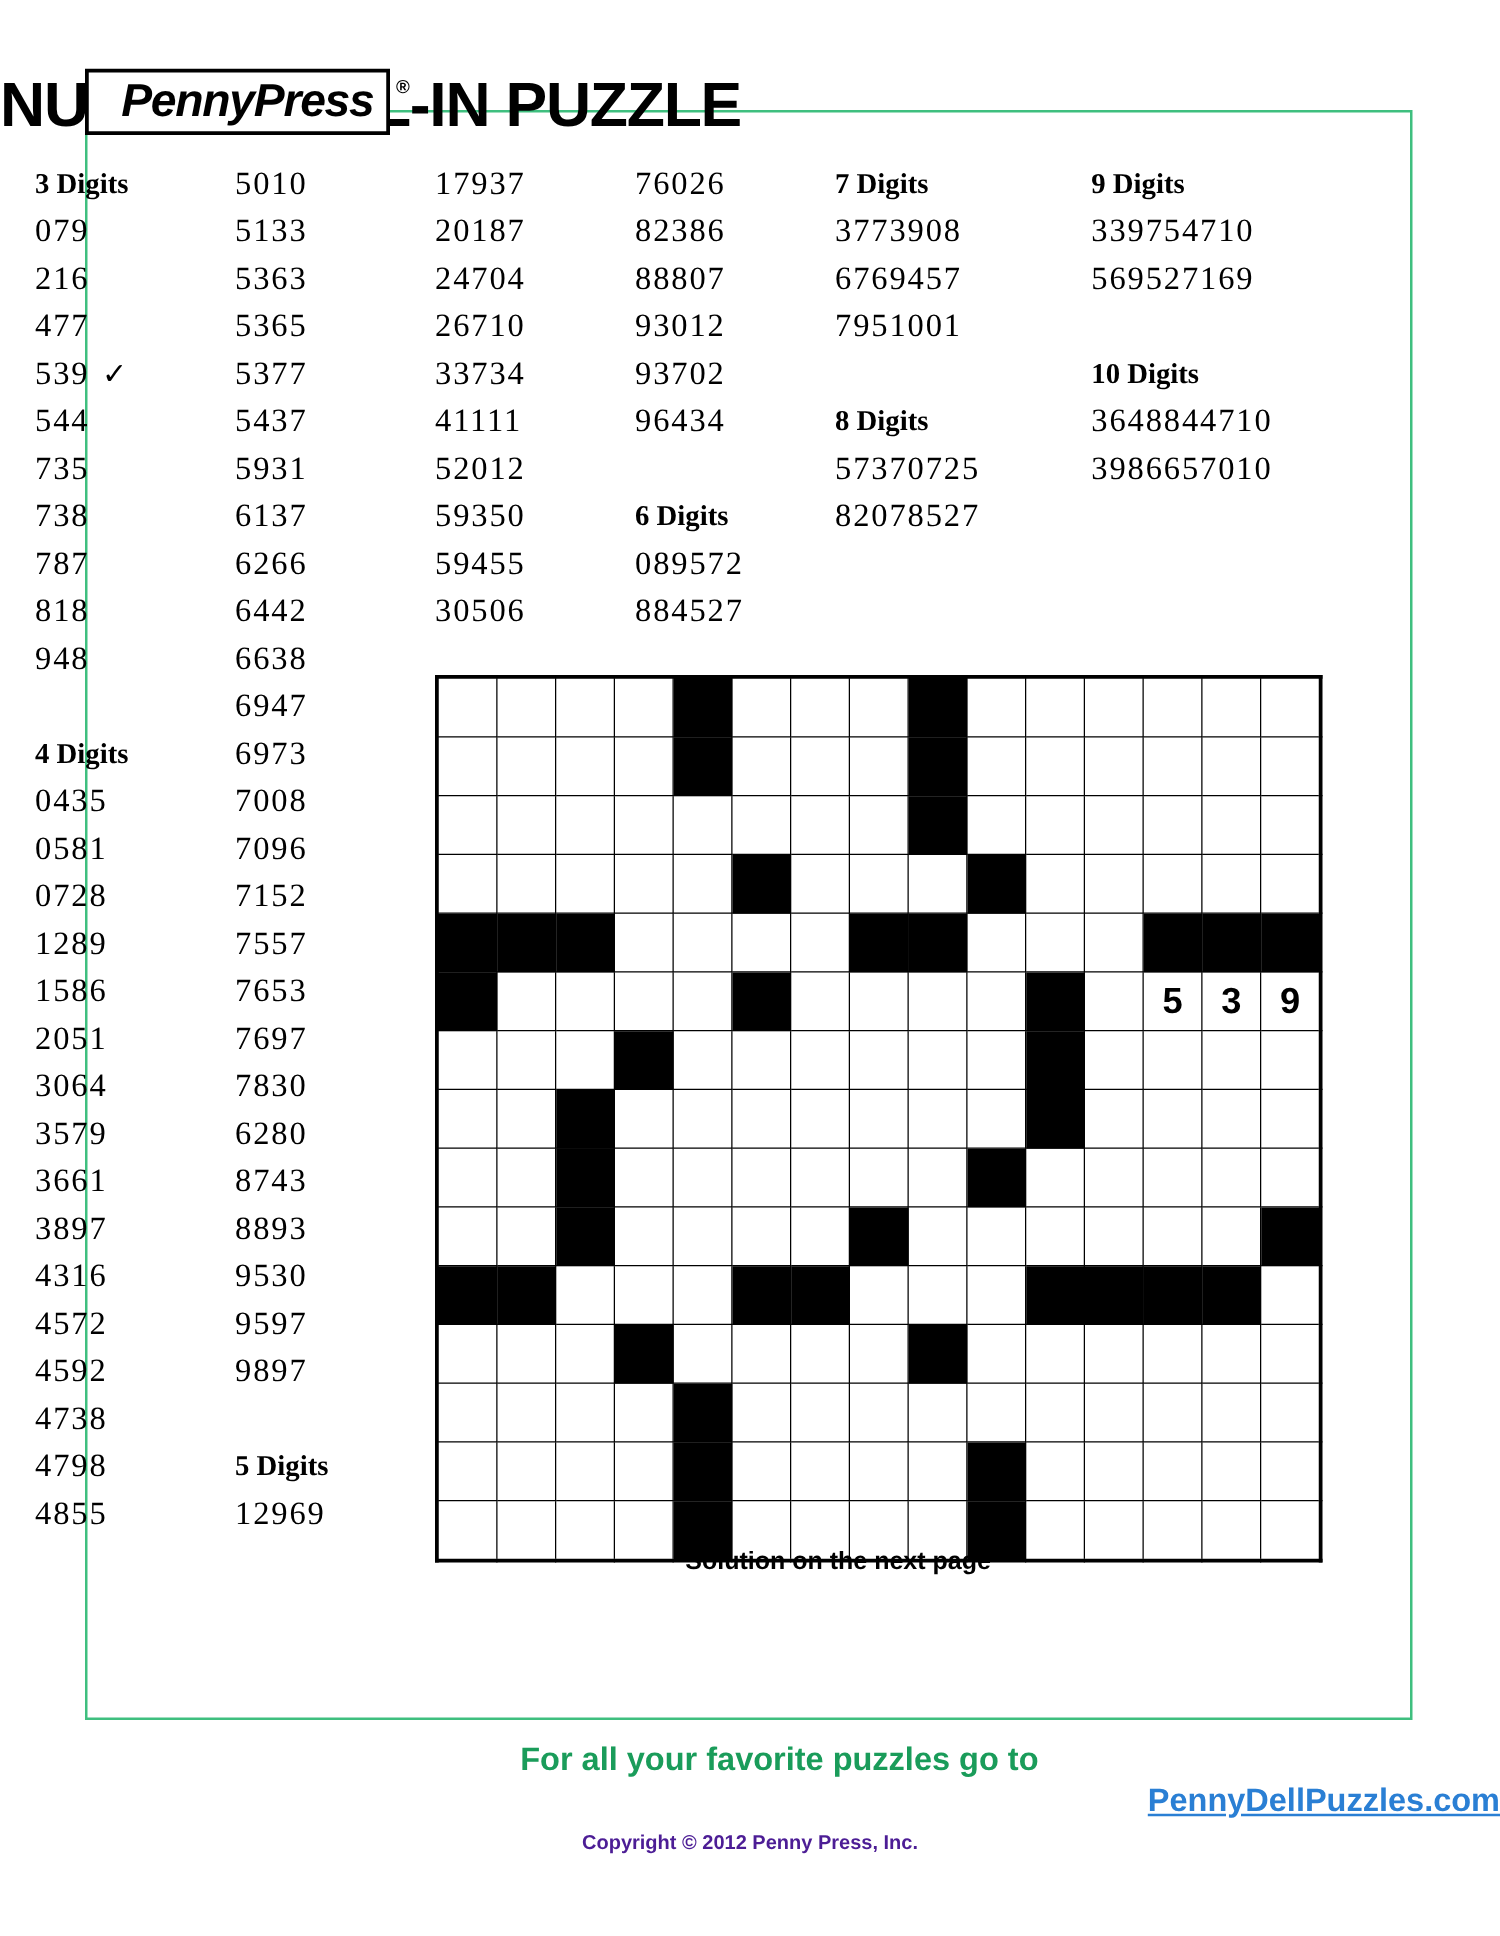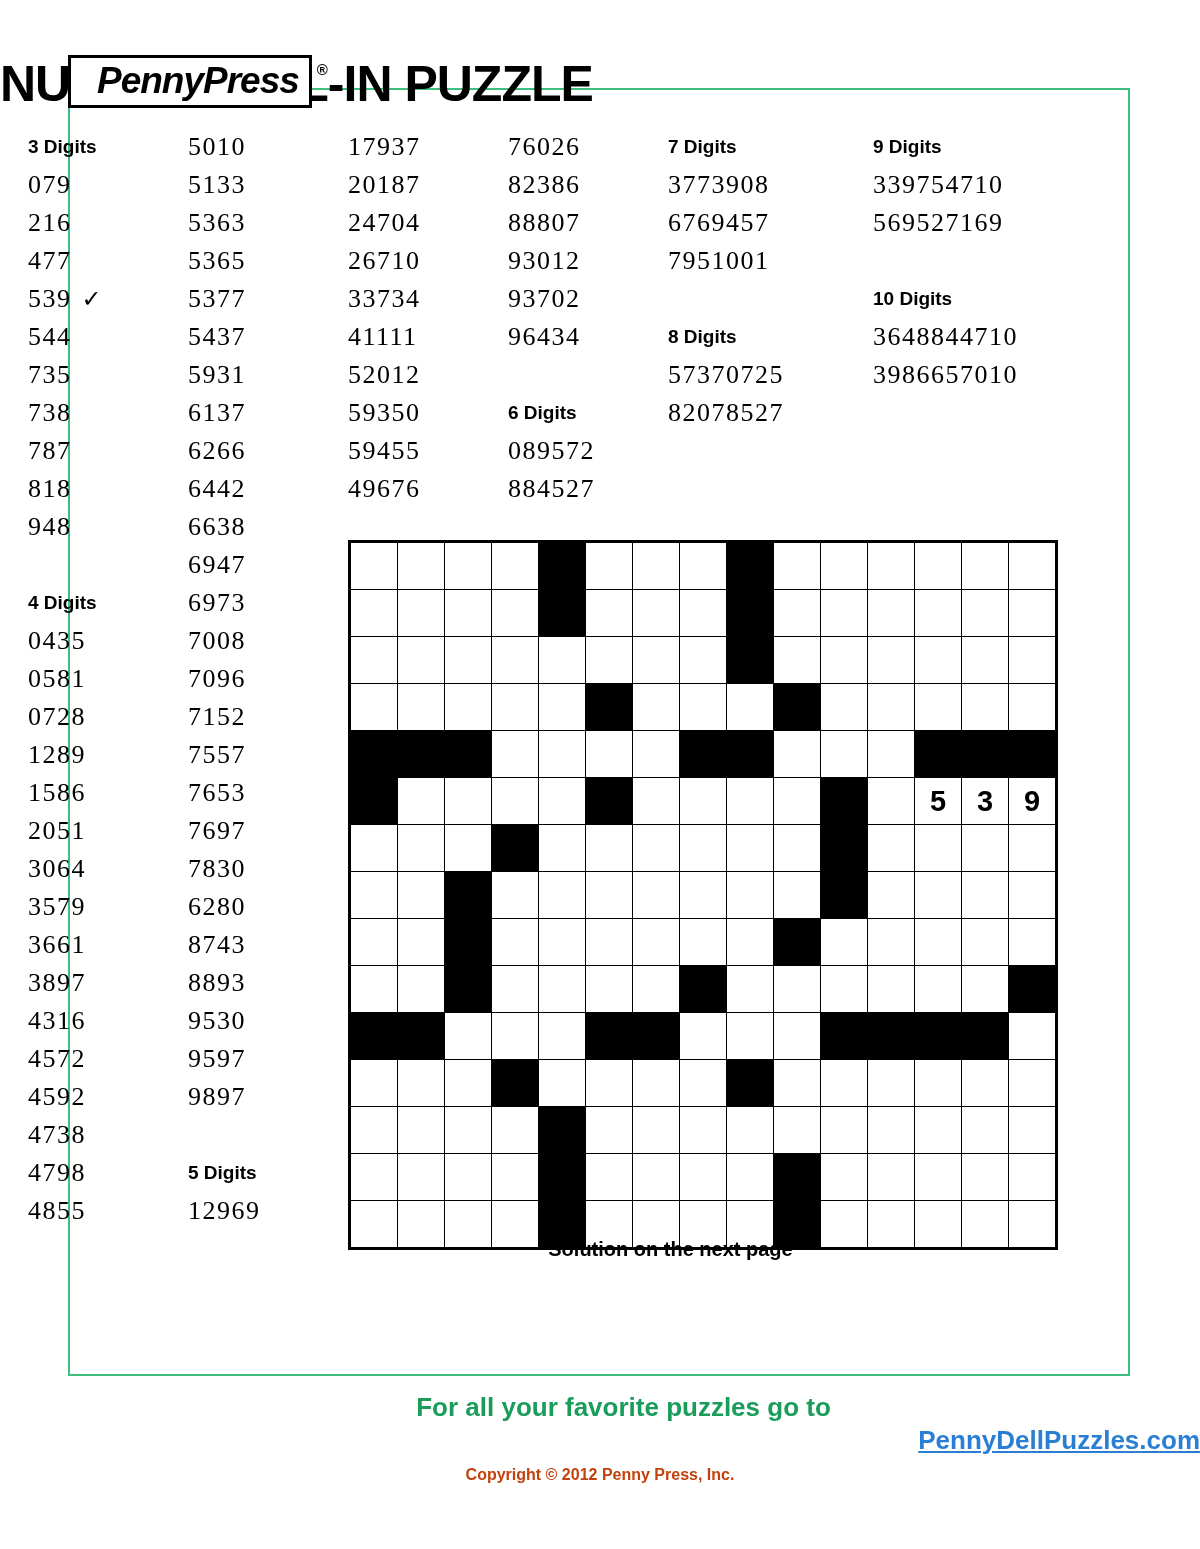--- a/index.html
+++ b/index.html
@@ -81,23 +81,23 @@
   .entry {
     font-family: "Liberation Serif", serif;
     font-size: 26px;
     letter-spacing: 1.5px;
     color: #000;
     height: 38px;
     line-height: 38px;
     white-space: nowrap;
   }
   .entry.head {
-    font-family: Liberation Sans, sans-serif;
-    font-weight: bold;
-    font-size: 19px;
+    font-family: Liberation Serif, serif;
+    font-weight: bold;
+    font-size: 23px;
     letter-spacing: 0;
   }
   .entry.spacer {
     height: 38px;
   }
   .entry .check {
     font-family: "Liberation Sans", sans-serif;
     font-size: 24px;
     margin-left: 10px;
     letter-spacing: 0;
@@ -162,21 +162,21 @@
     font-size: 26px;
     color: #2a7fd4;
     text-decoration: underline;
     margin-top: 2px;
     text-align: right;
   }
   .footer .f3 {
     font-family: "Liberation Sans", sans-serif;
     font-weight: bold;
     font-size: 16px;
-    color: #c2410c;
+    color: #4c1d95;
     margin-top: 10px;
   }
 </style>
 </head>
 <body>
 
 <div class="page"></div>
 
 <div class="logo">
   <span>PennyPress</span><span class="reg">®</span>
@@ -250,21 +250,21 @@
   <div class="col c3" id="col2">
       <div class="entry"><span>17937</span></div>
       <div class="entry"><span>20187</span></div>
       <div class="entry"><span>24704</span></div>
       <div class="entry"><span>26710</span></div>
       <div class="entry"><span>33734</span></div>
       <div class="entry"><span>41111</span></div>
       <div class="entry"><span>52012</span></div>
       <div class="entry"><span>59350</span></div>
       <div class="entry"><span>59455</span></div>
-      <div class="entry"><span>49676</span></div>
+      <div class="entry"><span>30506</span></div>
     </div>
   <div class="col c4" id="col3">
       <div class="entry"><span>76026</span></div>
       <div class="entry"><span>82386</span></div>
       <div class="entry"><span>88807</span></div>
       <div class="entry"><span>93012</span></div>
       <div class="entry"><span>93702</span></div>
       <div class="entry"><span>96434</span></div>
       <div class="entry spacer"></div>
       <div class="entry head"><span>6 Digits</span></div>

